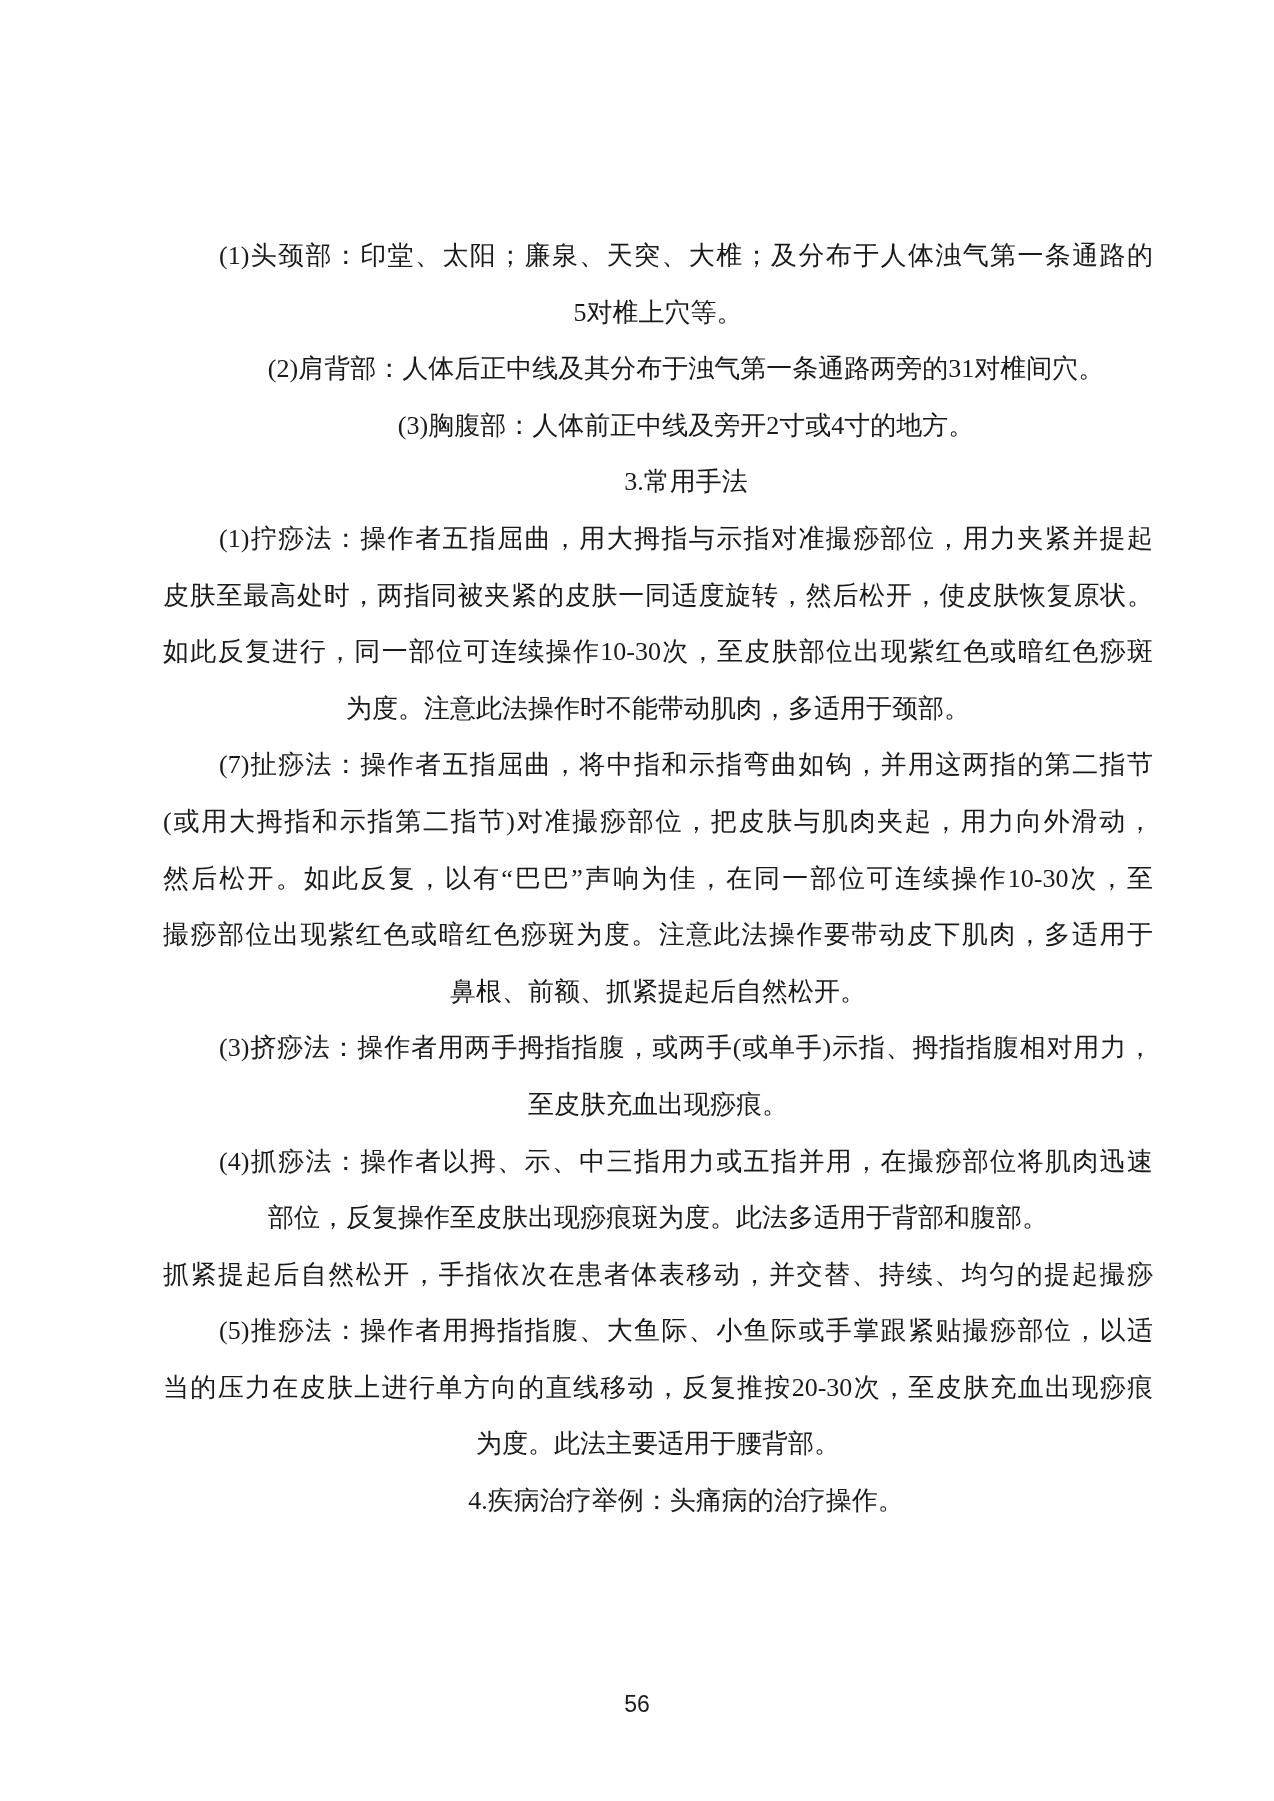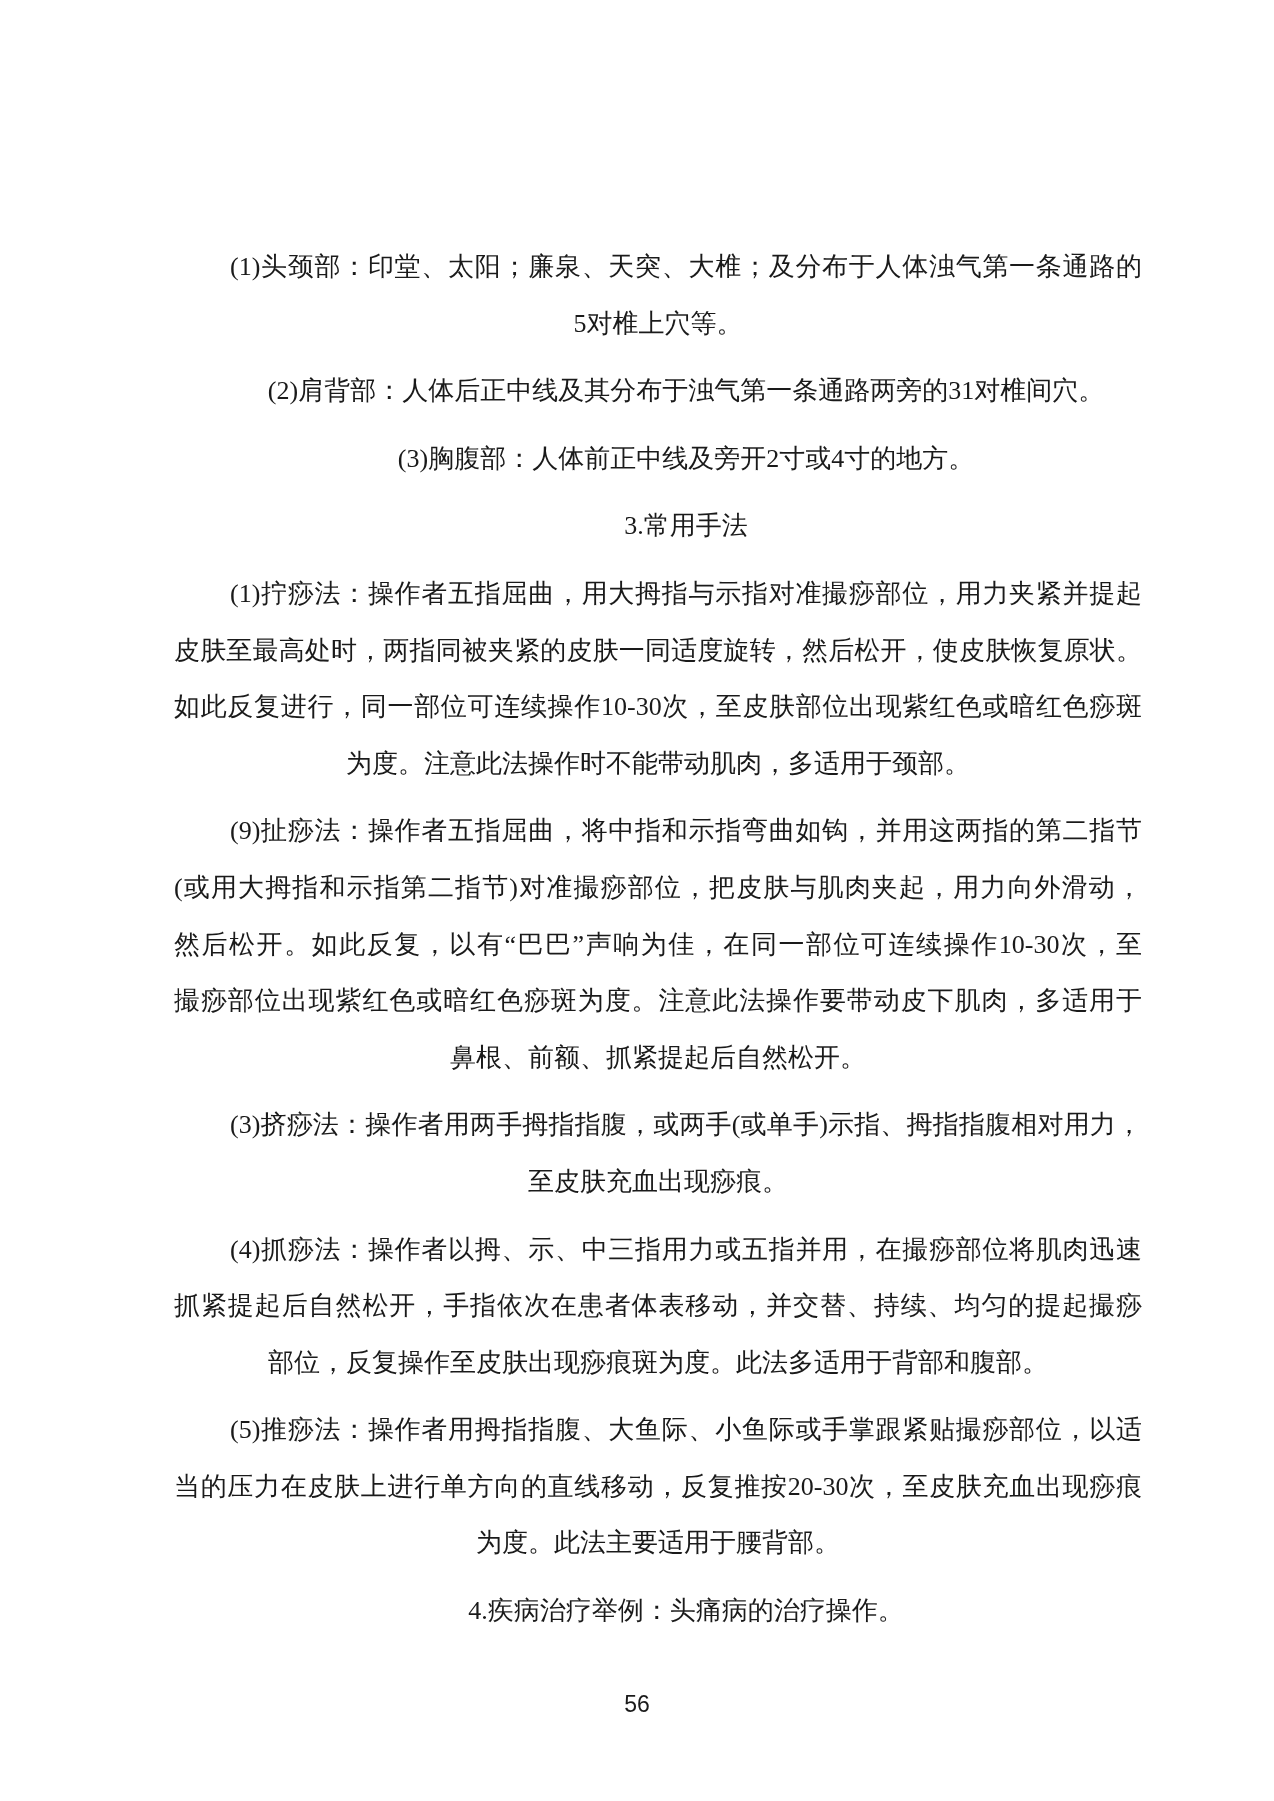--- a/index.html
+++ b/index.html
@@ -21,21 +21,21 @@
   .text-block {
     position: absolute;
     left: 163px;
     top: 228px;
     width: 990px;
     font-size: 26px;
     line-height: 56.6px;
     color: #1a1a1a;
     font-family: "Liberation Serif", "DejaVu Serif", serif;
   }
-  .para { margin: 11px; padding: 0; }
+  .para { margin: 0; padding: 0; }
   .line {
     height: 56.6px;
     line-height: 56.6px;
     white-space: normal;
     text-align: center;
   }
   
   .line.first { text-indent: 56px; }
   
   .line.fill {
@@ -72,34 +72,34 @@
       <div class="para">
         <div class="line first">3.常用手法</div>
       </div>
       <div class="para">
         <div class="line first fill">(1)拧痧法：操作者五指屈曲，用大拇指与示指对准撮痧部位，用力夹紧并提起</div>
         <div class="line fill">皮肤至最高处时，两指同被夹紧的皮肤一同适度旋转，然后松开，使皮肤恢复原状。</div>
         <div class="line fill">如此反复进行，同一部位可连续操作10-30次，至皮肤部位出现紫红色或暗红色痧斑</div>
         <div class="line">为度。注意此法操作时不能带动肌肉，多适用于颈部。</div>
       </div>
       <div class="para">
-        <div class="line first fill">(9)扯痧法：操作者五指屈曲，将中指和示指弯曲如钩，并用这两指的第二指节</div>
+        <div class="line first fill">(7)扯痧法：操作者五指屈曲，将中指和示指弯曲如钩，并用这两指的第二指节</div>
         <div class="line fill">(或用大拇指和示指第二指节)对准撮痧部位，把皮肤与肌肉夹起，用力向外滑动，</div>
         <div class="line fill">然后松开。如此反复，以有“巴巴”声响为佳，在同一部位可连续操作10-30次，至</div>
         <div class="line fill">撮痧部位出现紫红色或暗红色痧斑为度。注意此法操作要带动皮下肌肉，多适用于</div>
         <div class="line">鼻根、前额、抓紧提起后自然松开。</div>
       </div>
       <div class="para">
         <div class="line first fill">(3)挤痧法：操作者用两手拇指指腹，或两手(或单手)示指、拇指指腹相对用力，</div>
         <div class="line">至皮肤充血出现痧痕。</div>
       </div>
       <div class="para">
         <div class="line first fill">(4)抓痧法：操作者以拇、示、中三指用力或五指并用，在撮痧部位将肌肉迅速</div>
+        <div class="line">部位，反复操作至皮肤出现痧痕斑为度。此法多适用于背部和腹部。</div>
         <div class="line fill">抓紧提起后自然松开，手指依次在患者体表移动，并交替、持续、均匀的提起撮痧</div>
-        <div class="line">部位，反复操作至皮肤出现痧痕斑为度。此法多适用于背部和腹部。</div>
       </div>
       <div class="para">
         <div class="line first fill">(5)推痧法：操作者用拇指指腹、大鱼际、小鱼际或手掌跟紧贴撮痧部位，以适</div>
         <div class="line fill">当的压力在皮肤上进行单方向的直线移动，反复推按20-30次，至皮肤充血出现痧痕</div>
         <div class="line">为度。此法主要适用于腰背部。</div>
       </div>
       <div class="para">
         <div class="line first">4.疾病治疗举例：头痛病的治疗操作。</div>
       </div>
     </div>

